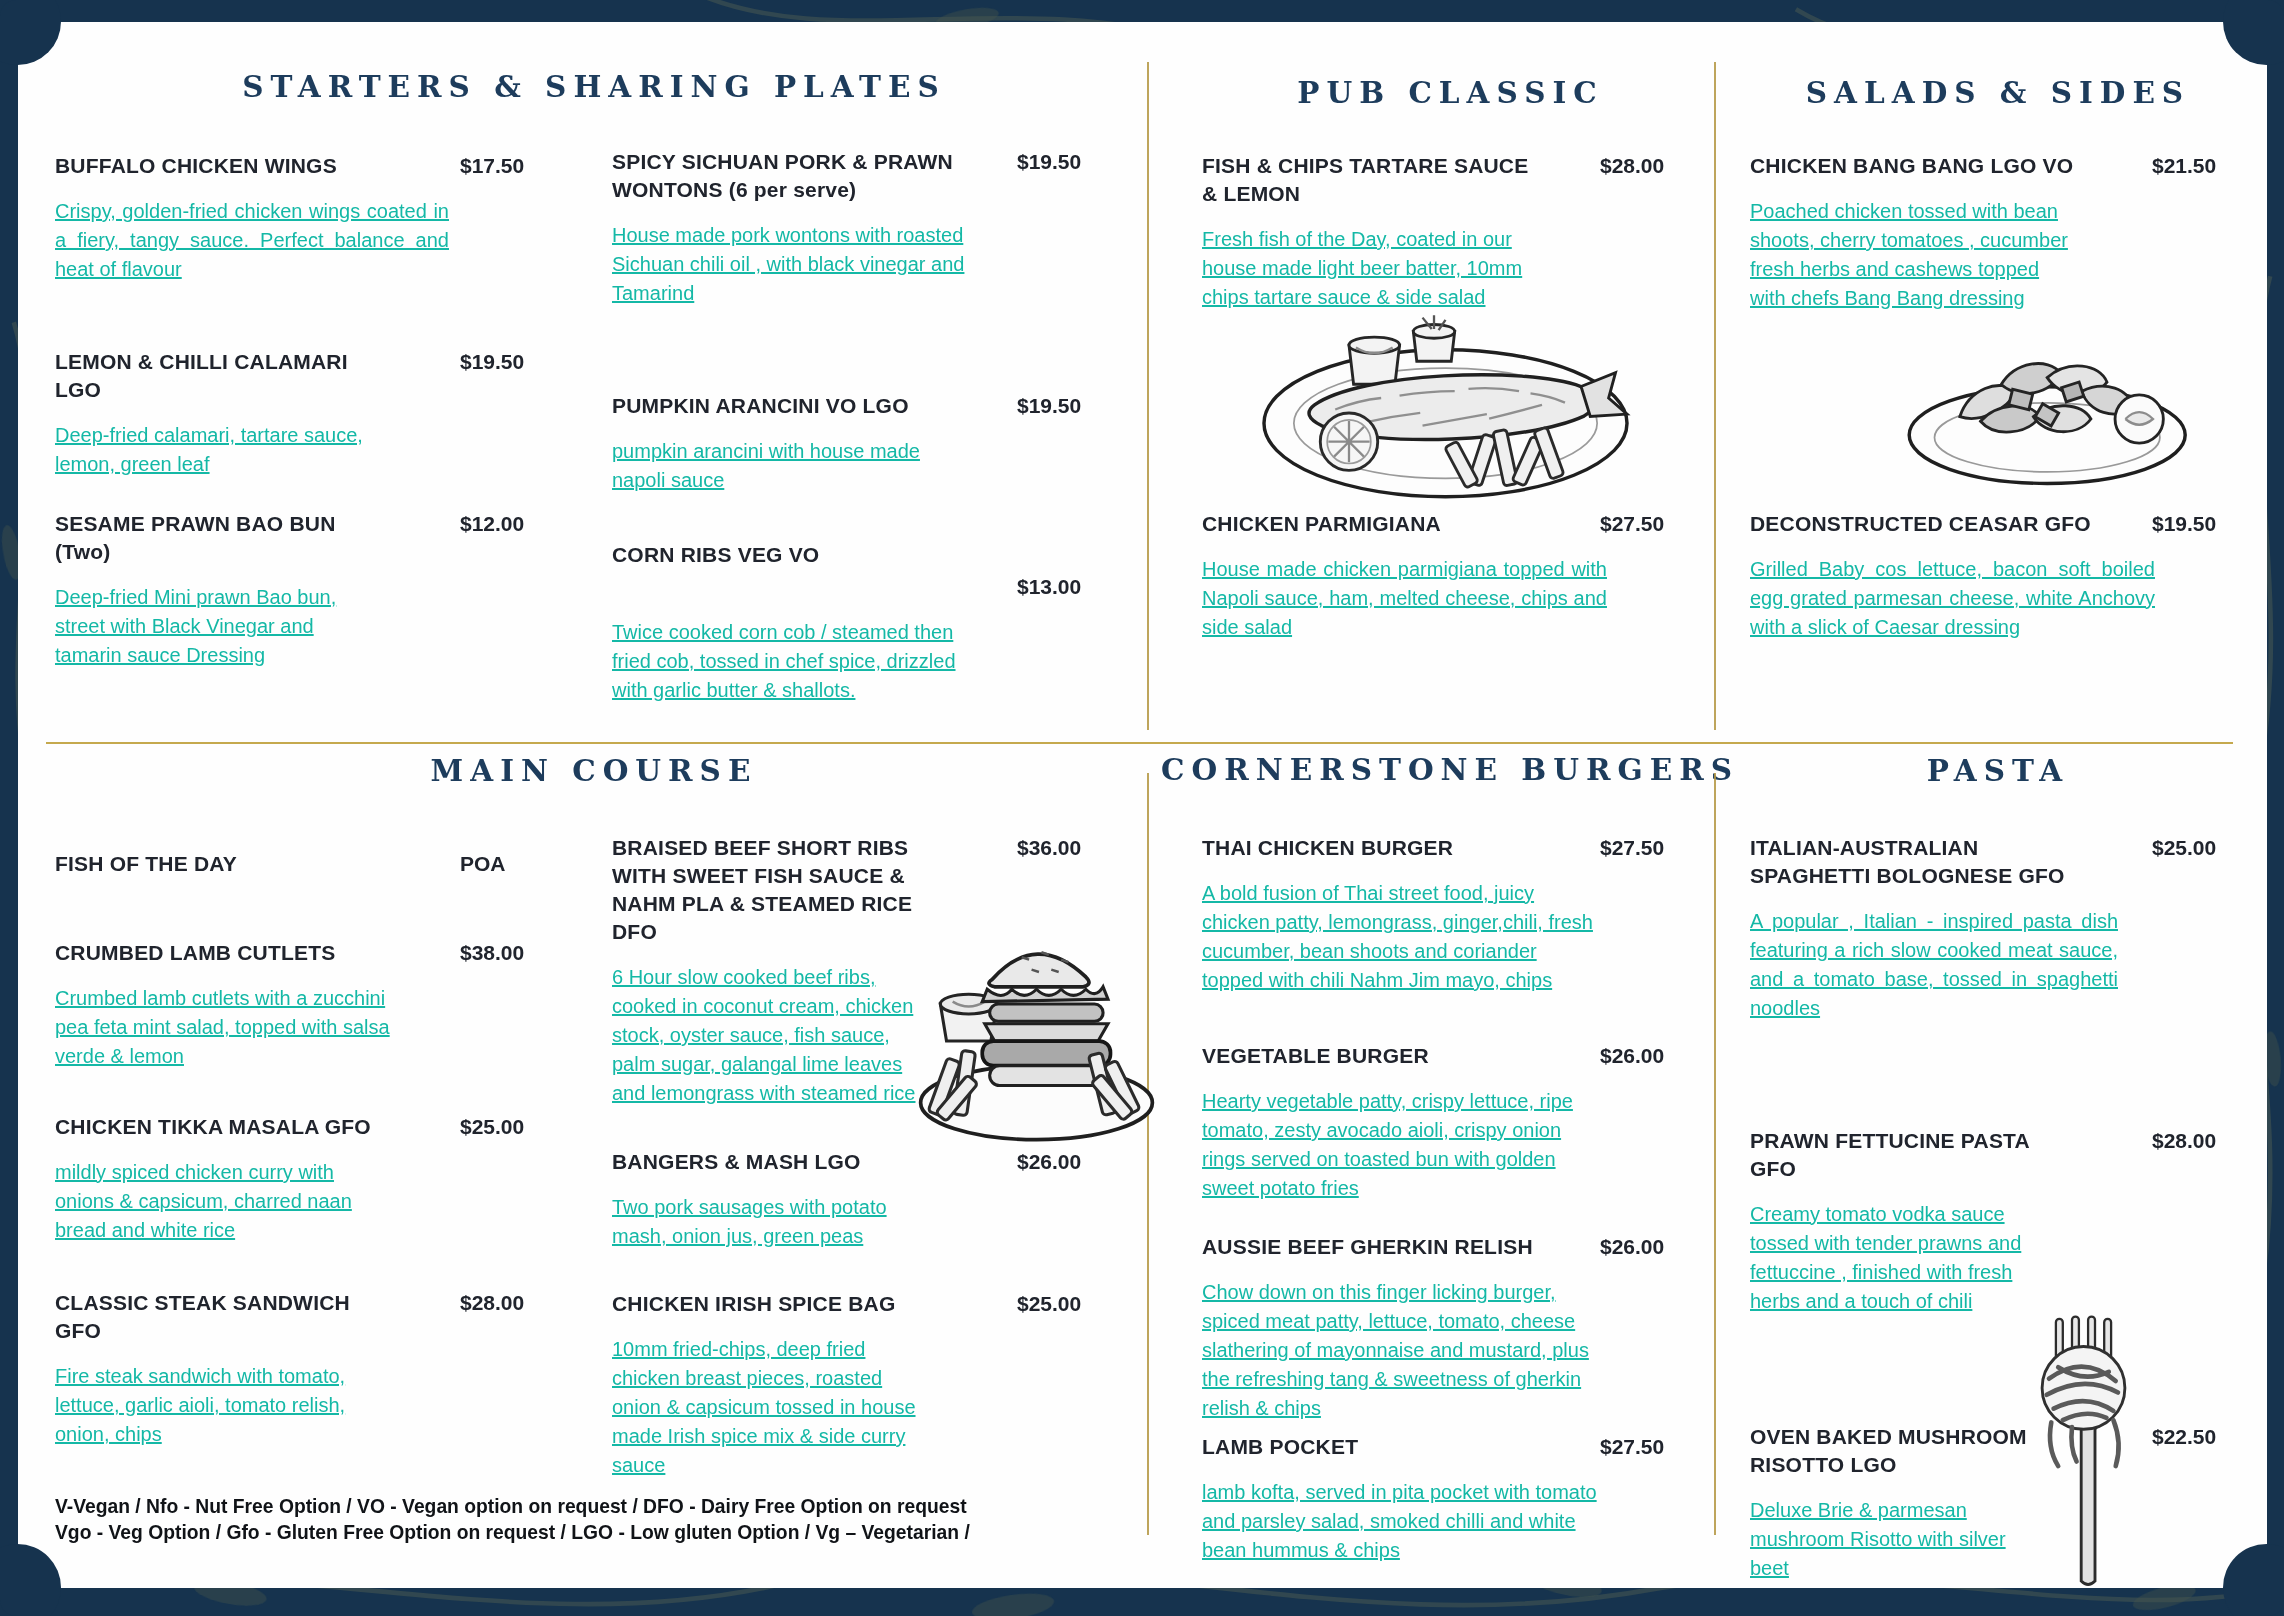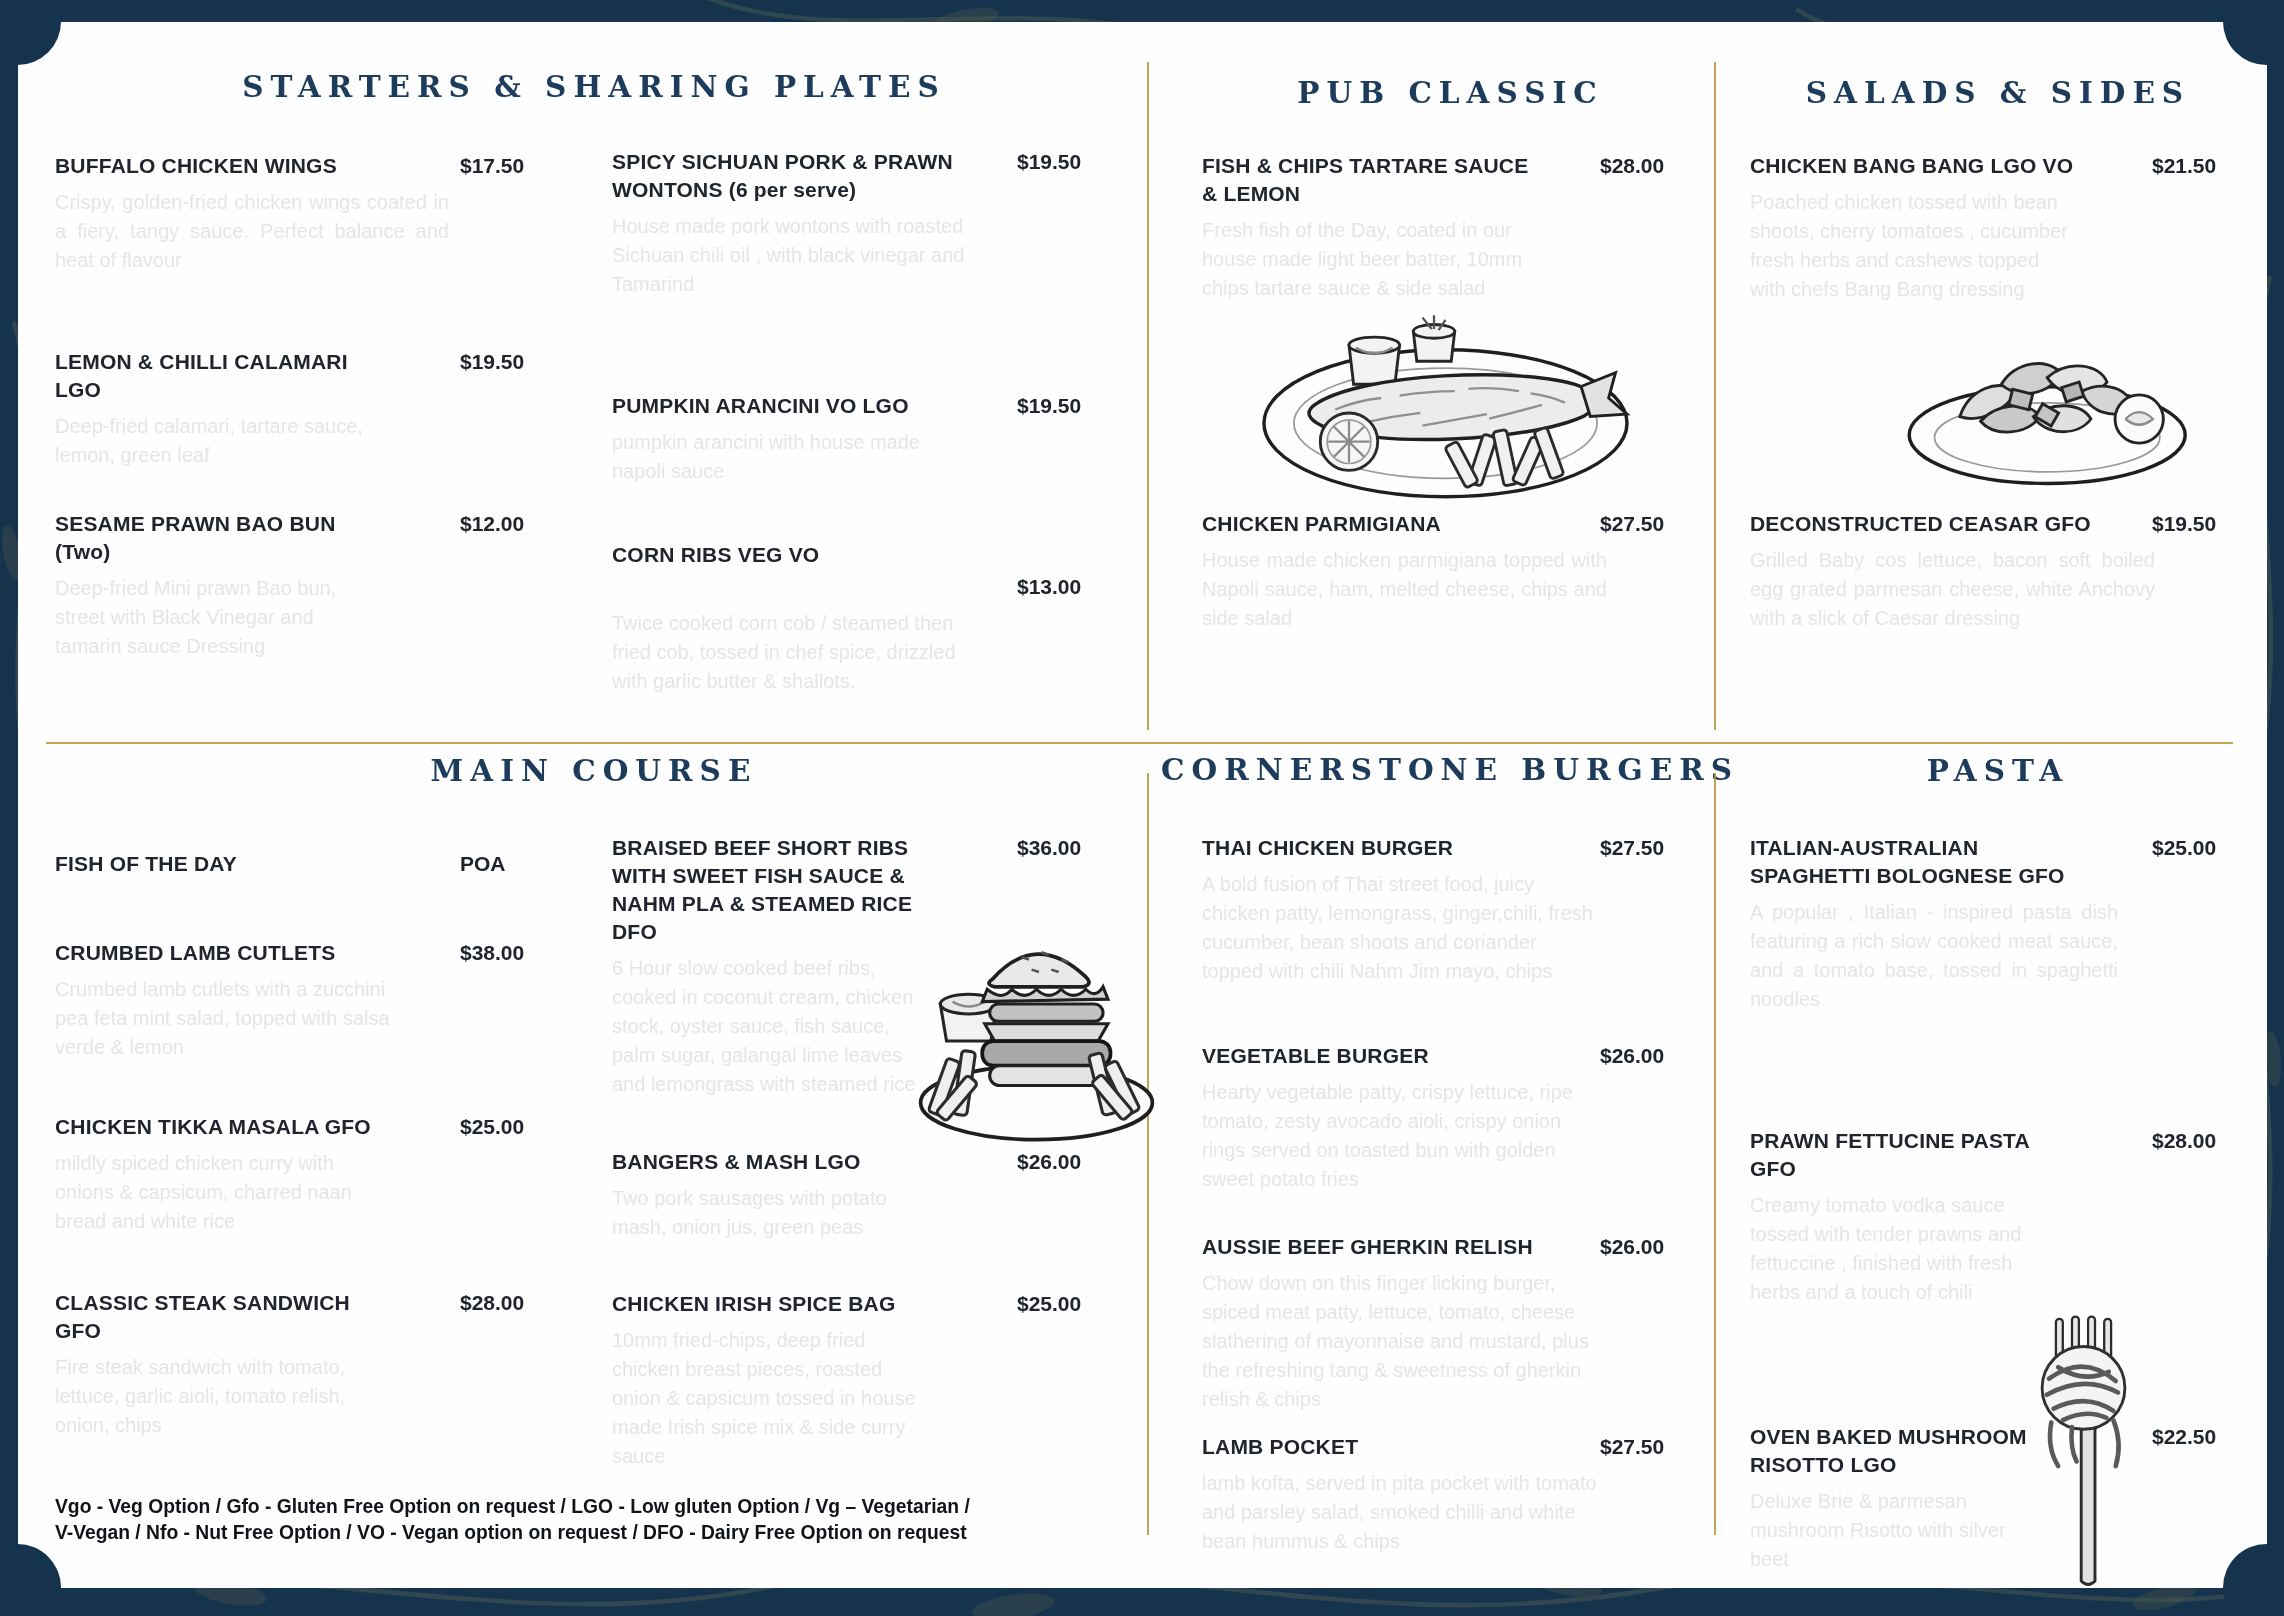--- a/index.html
+++ b/index.html
@@ -25,21 +25,21 @@
   .x1{left:55px;width:516px}
   .x2{left:612px;width:516px}
   .x3{left:1202px;width:509px}
   .x4{left:1750px;width:513px}
   .head{display:flex;align-items:flex-start;}
   .name{white-space:pre-line;font-weight:700;font-size:21px;line-height:28px;color:#20242d;
         letter-spacing:0.2px;max-width:382px;}
   .price{margin-left:auto;font-weight:700;font-size:21px;line-height:28px;color:#20242d;
          width:111px;text-align:left;flex:none;}
   .price.drop{margin-top:32px;}
-  .desc{margin-top:8px;font-size:20px;line-height:29px;color:#e5e5e5;}
+  .desc{margin-top:17px;font-size:20px;line-height:29px;color:#14b8a6;text-decoration:underline;}
   .just{text-align:justify;}
 
   .x1 .desc{width:313px}
   .buffalo .desc{width:394px}
   .x2 .desc{width:364px}
   .x3 .desc{width:336px}
   .parm .desc{width:405px}
   .x4 .desc{width:318px}
   .caesar .desc{width:405px}
   .mains1 .desc{width:341px}
@@ -385,19 +385,19 @@
             <path d="M44,94 q20,-10 38,-2"></path>
           <path d="M40,48 q22,14 44,4"></path>
             <path d="M34,96 q-4,22 6,38"></path>
           <path d="M88,94 q8,20 2,40"></path>
             <path d="M52,100 q-2,18 4,30"></path>
         </g>
       </svg>
     </div>
 
     <div class="footer">
+      <div class="f1">V-Vegan / Nfo - Nut Free Option / VO - Vegan option on request / DFO - Dairy Free Option on request</div>
       <div class="f1">Vgo - Veg Option / Gfo - Gluten Free Option on request / LGO - Low gluten Option / Vg – Vegetarian /</div>
-      <div class="f1">V-Vegan / Nfo - Nut Free Option / VO - Vegan option on request / DFO - Dairy Free Option on request</div>
     </div>
 
   </main>
 </div>
 
 
 </body></html>

